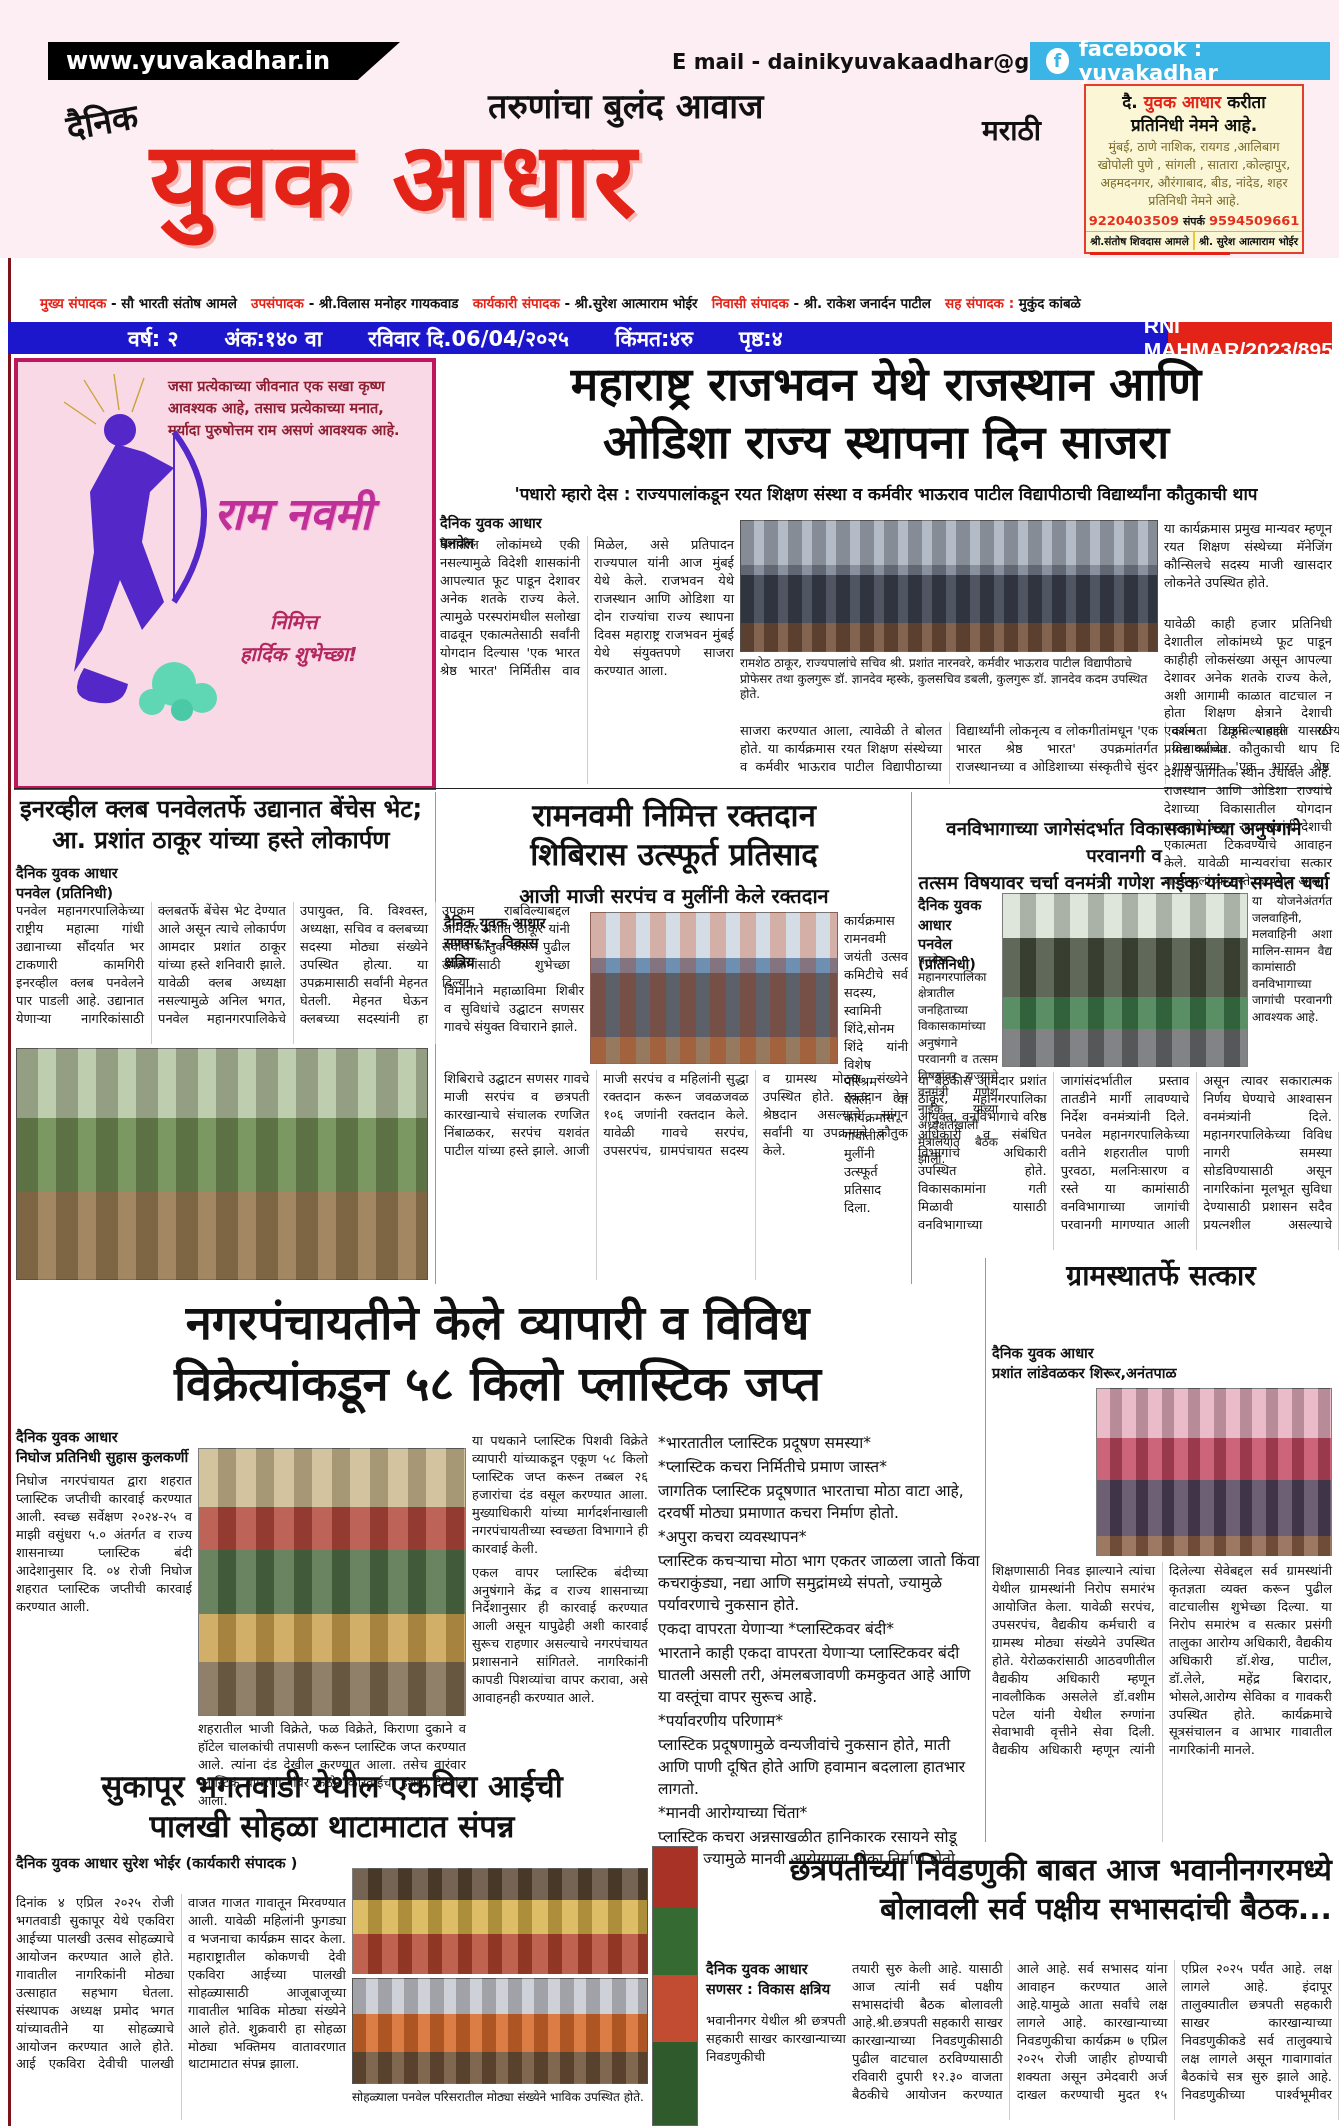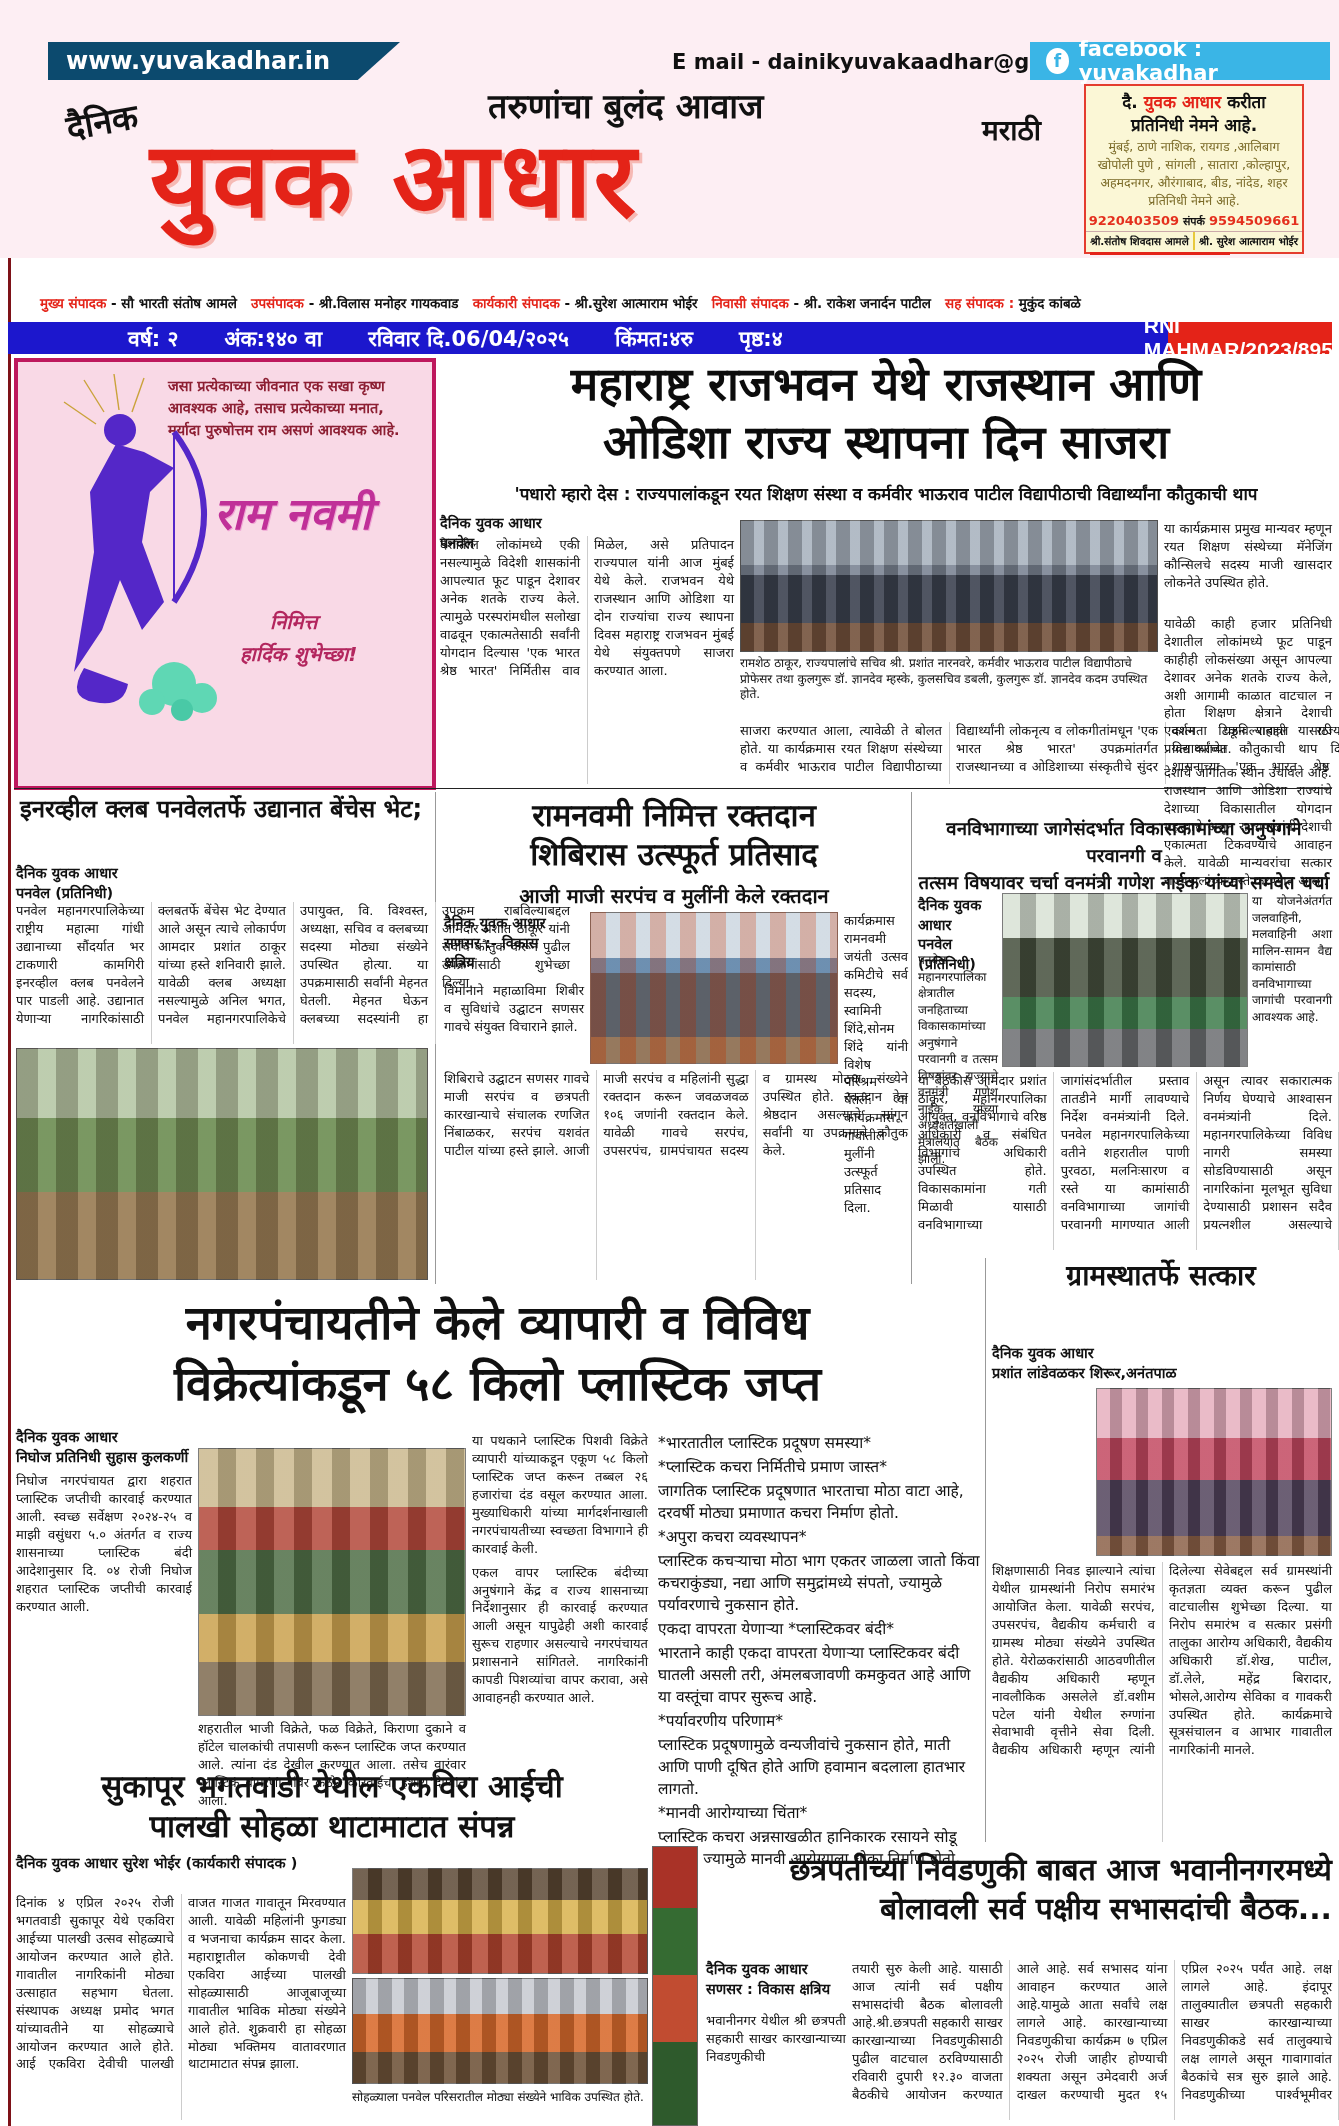--- a/index.html
+++ b/index.html
@@ -1,20 +1,20 @@
 <!DOCTYPE html>
 <html><head>
 <meta charset="utf-8">
 <style>
   html,body{margin:0;padding:0;background:#777;}
   #page{position:relative;width:1339px;height:2126px;background:#ffffff;
         font-family:"DejaVu Sans",sans-serif;color:#111;overflow:hidden;}
   .abs{position:absolute;}
   .hdr-strip{background:#fdeef3;}
-  .ribbon{background:#0c4a6e;color:#fff;font-weight:bold;font-size:24px;
+  .ribbon{background:#000000;color:#fff;font-weight:bold;font-size:24px;
           display:flex;align-items:center;padding:0 34px 0 18px;
           clip-path:polygon(0 0,100% 0,88% 100%,0 100%);}
   .email{font-weight:bold;font-size:21px;color:#111;}
   .fbbox{background:#3ab5e6;color:#fff;font-weight:bold;font-size:21px;
          display:flex;align-items:center;gap:10px;padding:0 16px;}
   .fbicon{display:inline-flex;width:26px;height:26px;border-radius:50%;background:#fff;
           color:#3ab5e6;font-weight:bold;align-items:center;justify-content:center;font-size:17px;}
   .masthead-title{color:#e42318;font-weight:800;font-size:104px;line-height:1;
           letter-spacing:2px;text-shadow:3px 3px 0 #f6b9b4;white-space:nowrap;}
   .tagline{font-weight:800;font-size:34px;white-space:nowrap;}
@@ -166,20 +166,21 @@
     <div style="margin-top:23px;">यावेळी काही हजार प्रतिनिधी देशातील लोकांमध्ये फूट पाडून काहीही लोकसंख्या असून आपल्या देशावर अनेक शतके राज्य केले, अशी आगामी काळात वाटचाल न होता शिक्षण क्षेत्राने देशाची एकात्मता टिकून राहावी यासाठी प्रयत्न करावेत.</div>
     <div style="margin-top:6px;">देशाचे जागतिक स्थान उंचावले आहे. राजस्थान आणि ओडिशा राज्यांचे देशाच्या विकासातील योगदान महत्त्वाचे असून राज्यपालांनी देशाची एकात्मता टिकवण्याचे आवाहन केले. यावेळी मान्यवरांचा सत्कार राज्यपालांच्या हस्ते करण्यात आला.</div>
   </div>
 
   <div class="abs hline" style="left:14px;top:788px;width:1318px;"></div>
   <div class="abs vline" style="left:435px;top:792px;height:492px;"></div>
   <div class="abs vline" style="left:911px;top:792px;height:492px;"></div>
 
   <div class="abs h2a" style="left:14px;top:794px;width:414px;">
     <div>इनरव्हील क्लब पनवेलतर्फे उद्यानात बेंचेस भेट;</div>
+    <div>आ. प्रशांत ठाकूर यांच्या हस्ते लोकार्पण</div>
   </div>
   <div class="abs byline" style="left:16px;top:864px;width:130px;">
     <div>दैनिक युवक आधार</div>
       <div>पनवेल (प्रतिनिधी)</div>
   </div>
   <div class="abs body-txt cols3" style="left:16px;top:902px;width:412px;height:142px;">
     <span>पनवेल महानगरपालिकेच्या राष्ट्रीय महात्मा गांधी उद्यानाच्या सौंदर्यात भर टाकणारी कामगिरी इनरव्हील क्लब पनवेलने पार पाडली आहे. उद्यानात येणाऱ्या नागरिकांसाठी क्लबतर्फे बेंचेस भेट देण्यात आले असून त्याचे लोकार्पण आमदार प्रशांत ठाकूर यांच्या हस्ते शनिवारी झाले.</span>
     <span>यावेळी क्लब अध्यक्षा नसल्यामुळे अनिल भगत, पनवेल महानगरपालिकेचे उपायुक्त, वि. विश्वस्त, अध्यक्षा, सचिव व क्लबच्या सदस्या मोठ्या संख्येने उपस्थित होत्या. या उपक्रमासाठी सर्वांनी मेहनत घेतली.</span>
     <span>मेहनत घेऊन क्लबच्या सदस्यांनी हा उपक्रम राबविल्याबद्दल आमदार प्रशांत ठाकूर यांनी सर्वांचे कौतुक करून पुढील उपक्रमांसाठी शुभेच्छा दिल्या.</span>
   </div>

